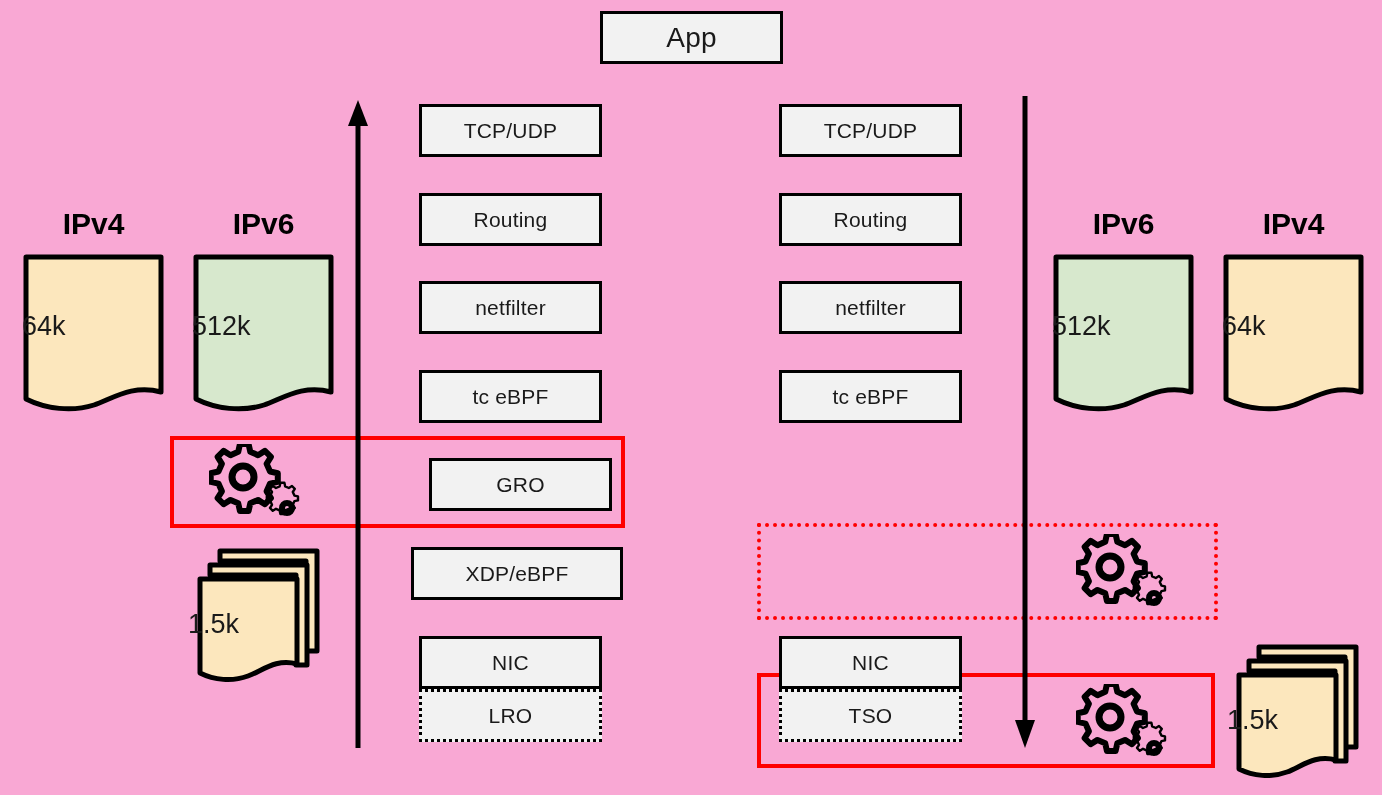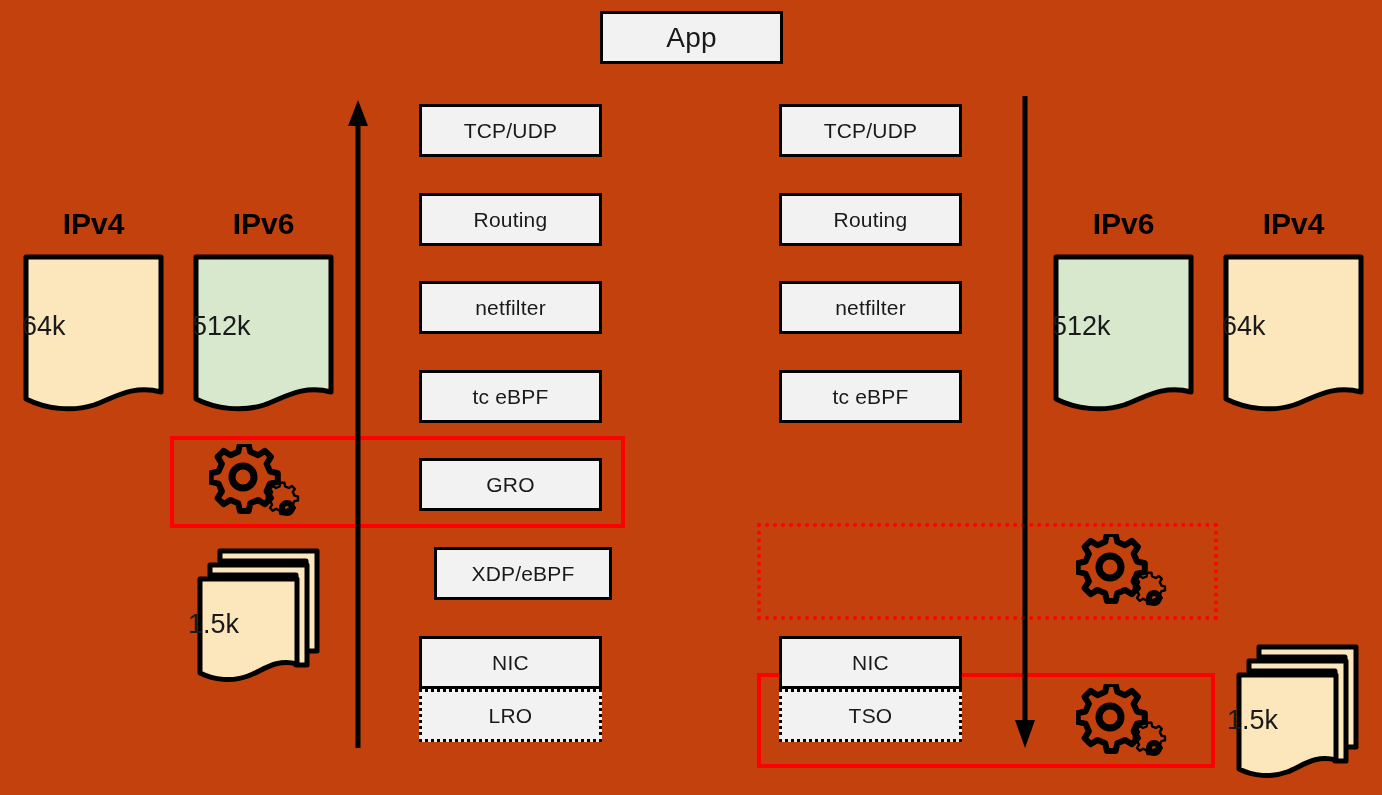--- a/index.html
+++ b/index.html
@@ -7,21 +7,21 @@
     padding: 0;
     background: #ffffff;
   }
   body {
     font-family: "Liberation Sans", sans-serif;
   }
   #canvas {
     position: relative;
     width: 1382px;
     height: 795px;
-    background: #c2410c;
+    background: #f9a8d4;
     overflow: hidden;
   }
 
   
   .layer-box {
     position: absolute;
     box-sizing: border-box;
     background: #f2f2f2;
     border: 3px solid #000000;
     display: flex;
@@ -122,22 +122,22 @@
     <svg width="36" height="652" viewBox="0 0 36 652">
       <line x1="18" y1="0" x2="18" y2="628" stroke="#000000" stroke-width="5"></line>
       <polygon points="18,652 8,624 28,624" fill="#000000"></polygon>
     </svg>
   </div>
 
   <div class="layer-box" style="left:419px; top:104px; width:183px; height:53px;">TCP/UDP</div>
   <div class="layer-box" style="left:419px; top:193px; width:183px; height:53px;">Routing</div>
   <div class="layer-box" style="left:419px; top:281px; width:183px; height:53px;">netfilter</div>
   <div class="layer-box" style="left:419px; top:370px; width:183px; height:53px;">tc eBPF</div>
-  <div class="layer-box" style="left:419px; top:458px; width:183px; height:53px;">GRO</div>
-  <div class="layer-box" style="left:434px; top:547px; width:178px; height:53px;">XDP/eBPF</div>
+  <div class="layer-box" style="left:429px; top:458px; width:183px; height:53px;">GRO</div>
+  <div class="layer-box" style="left:411px; top:547px; width:212px; height:53px;">XDP/eBPF</div>
   <div class="layer-box" style="left:419px; top:636px; width:183px; height:53px;">NIC</div>
   <div class="layer-box dotted" style="left:419px; top:689px; width:183px; height:53px;text-align:right;">LRO</div>
 
   <div class="layer-box" style="left:779px; top:104px; width:183px; height:53px;">TCP/UDP</div>
   <div class="layer-box" style="left:779px; top:193px; width:183px; height:53px;">Routing</div>
   <div class="layer-box" style="left:779px; top:281px; width:183px; height:53px;">netfilter</div>
   <div class="layer-box" style="left:779px; top:370px; width:183px; height:53px;">tc eBPF</div>
   <div class="layer-box" style="left:779px; top:636px; width:183px; height:53px;">NIC</div>
   <div class="layer-box dotted" style="left:779px; top:689px; width:183px; height:53px;">TSO</div>
 

